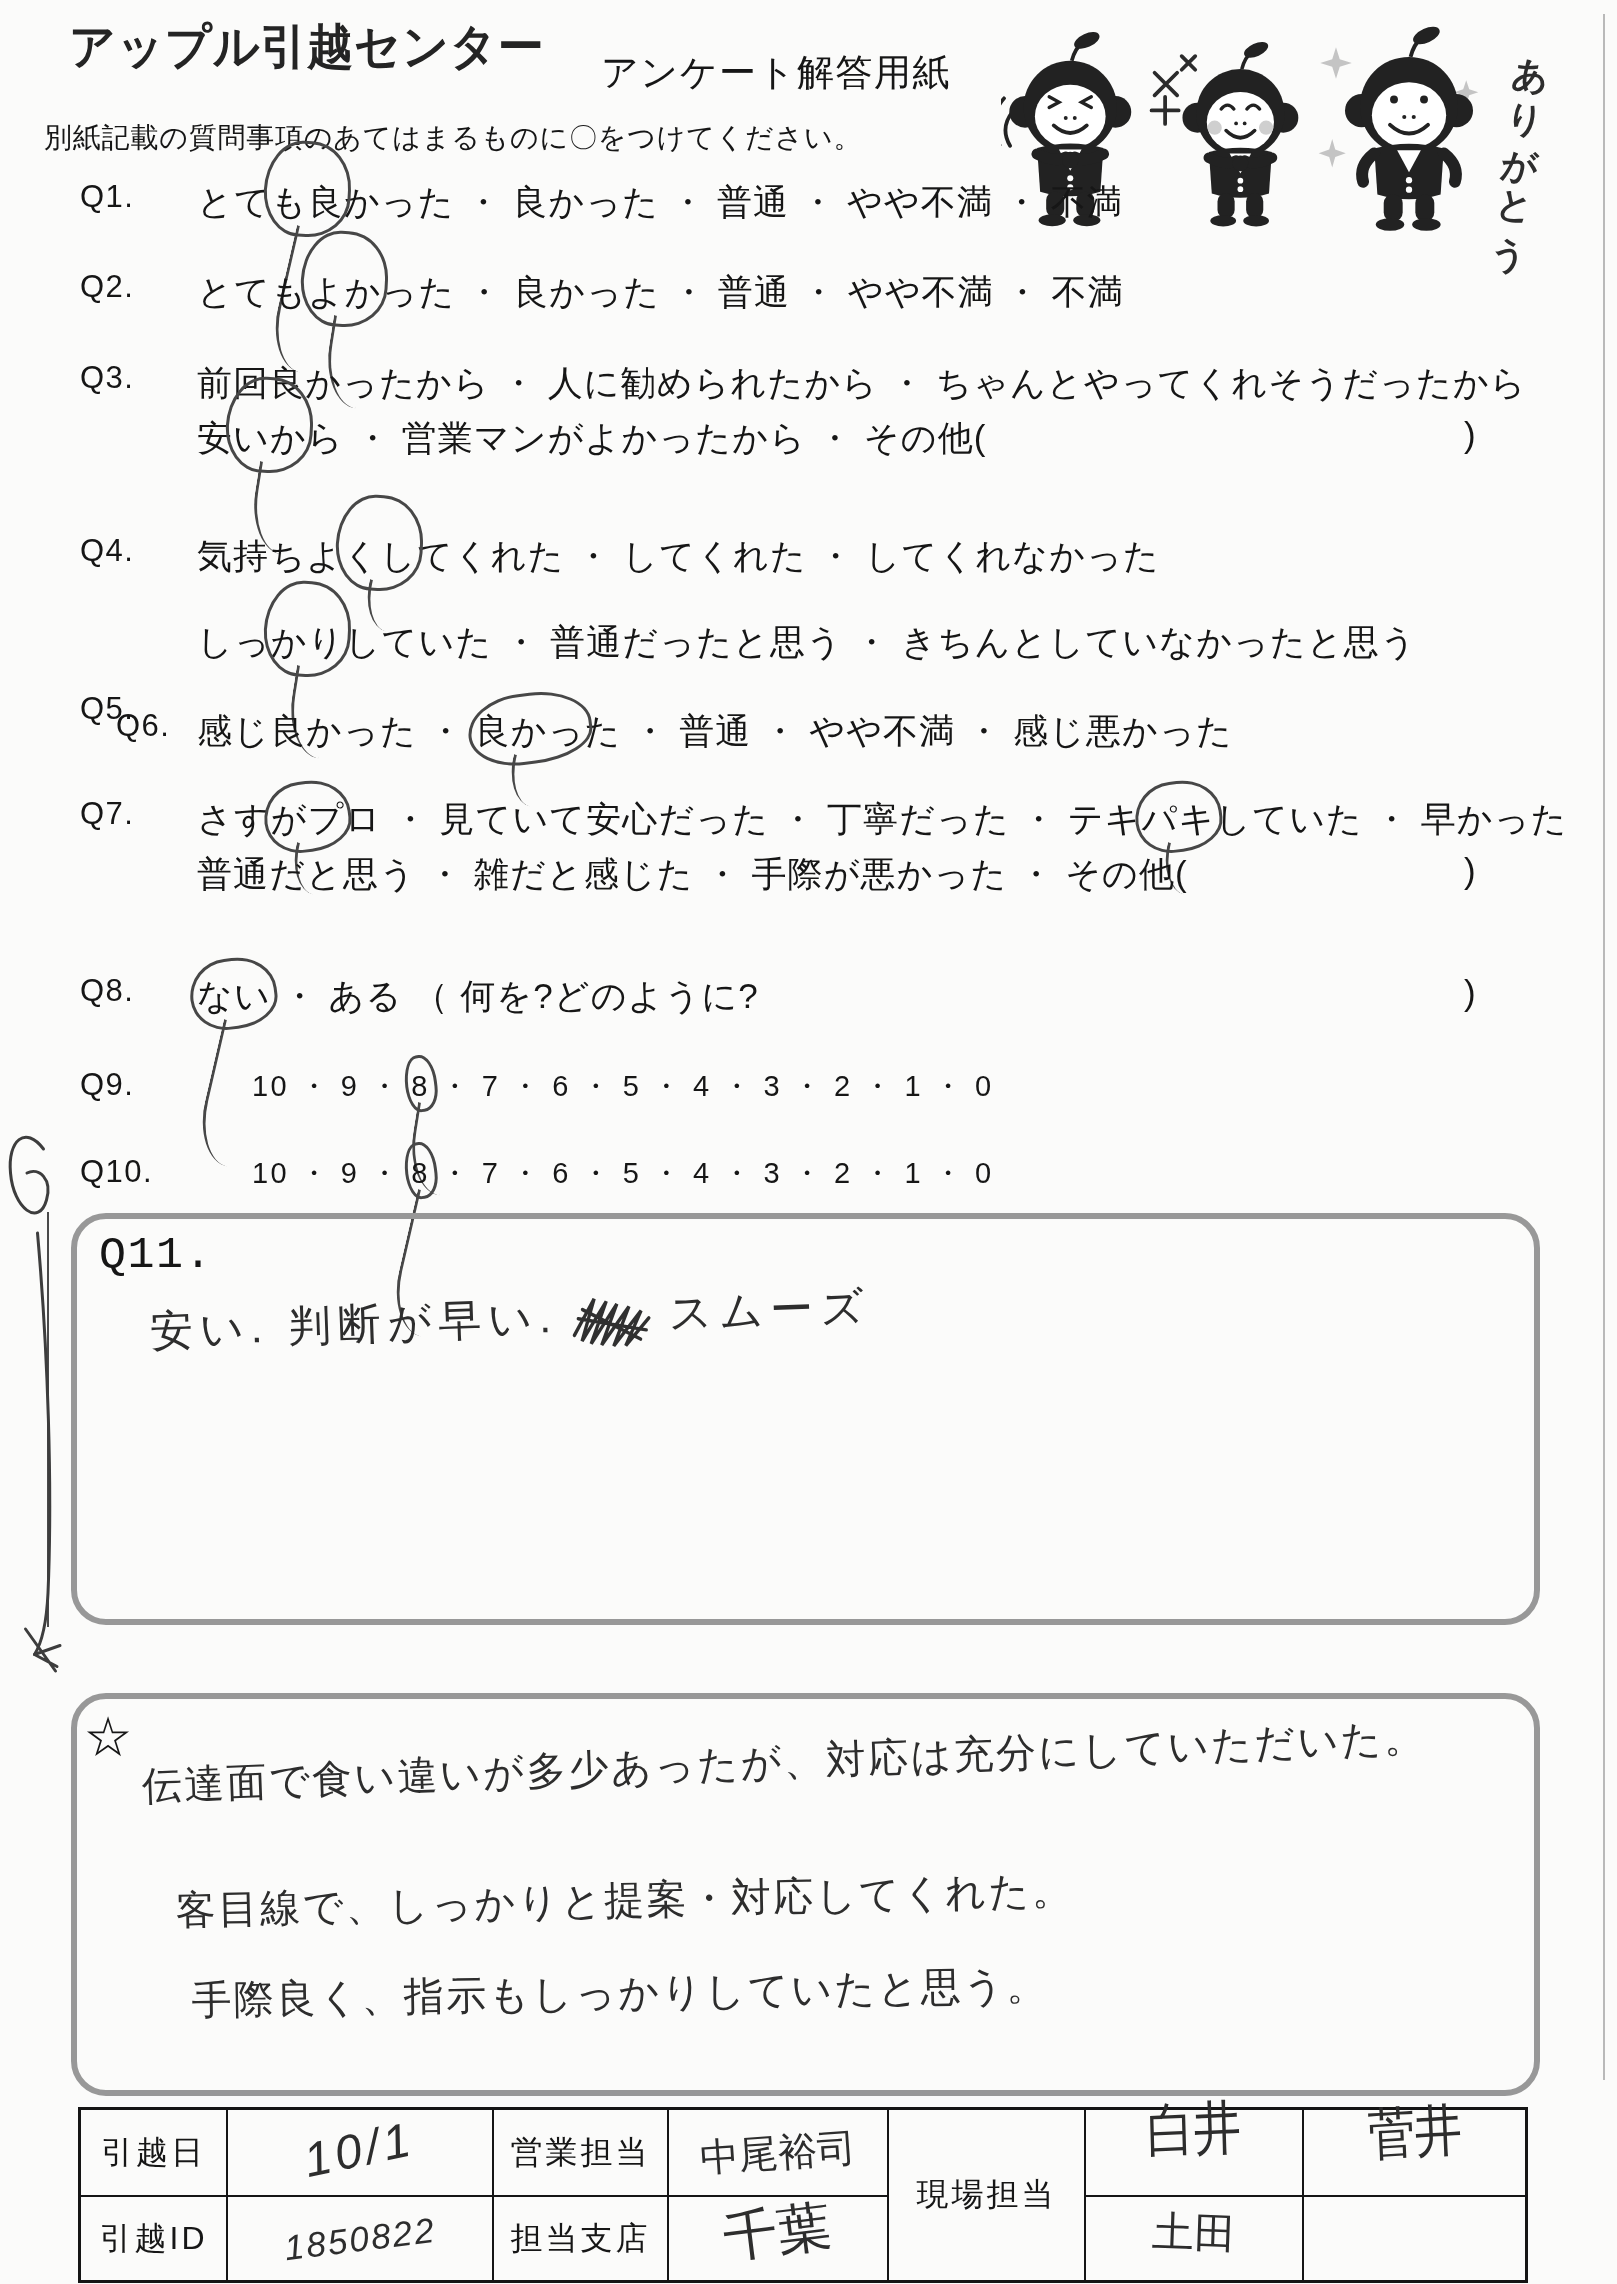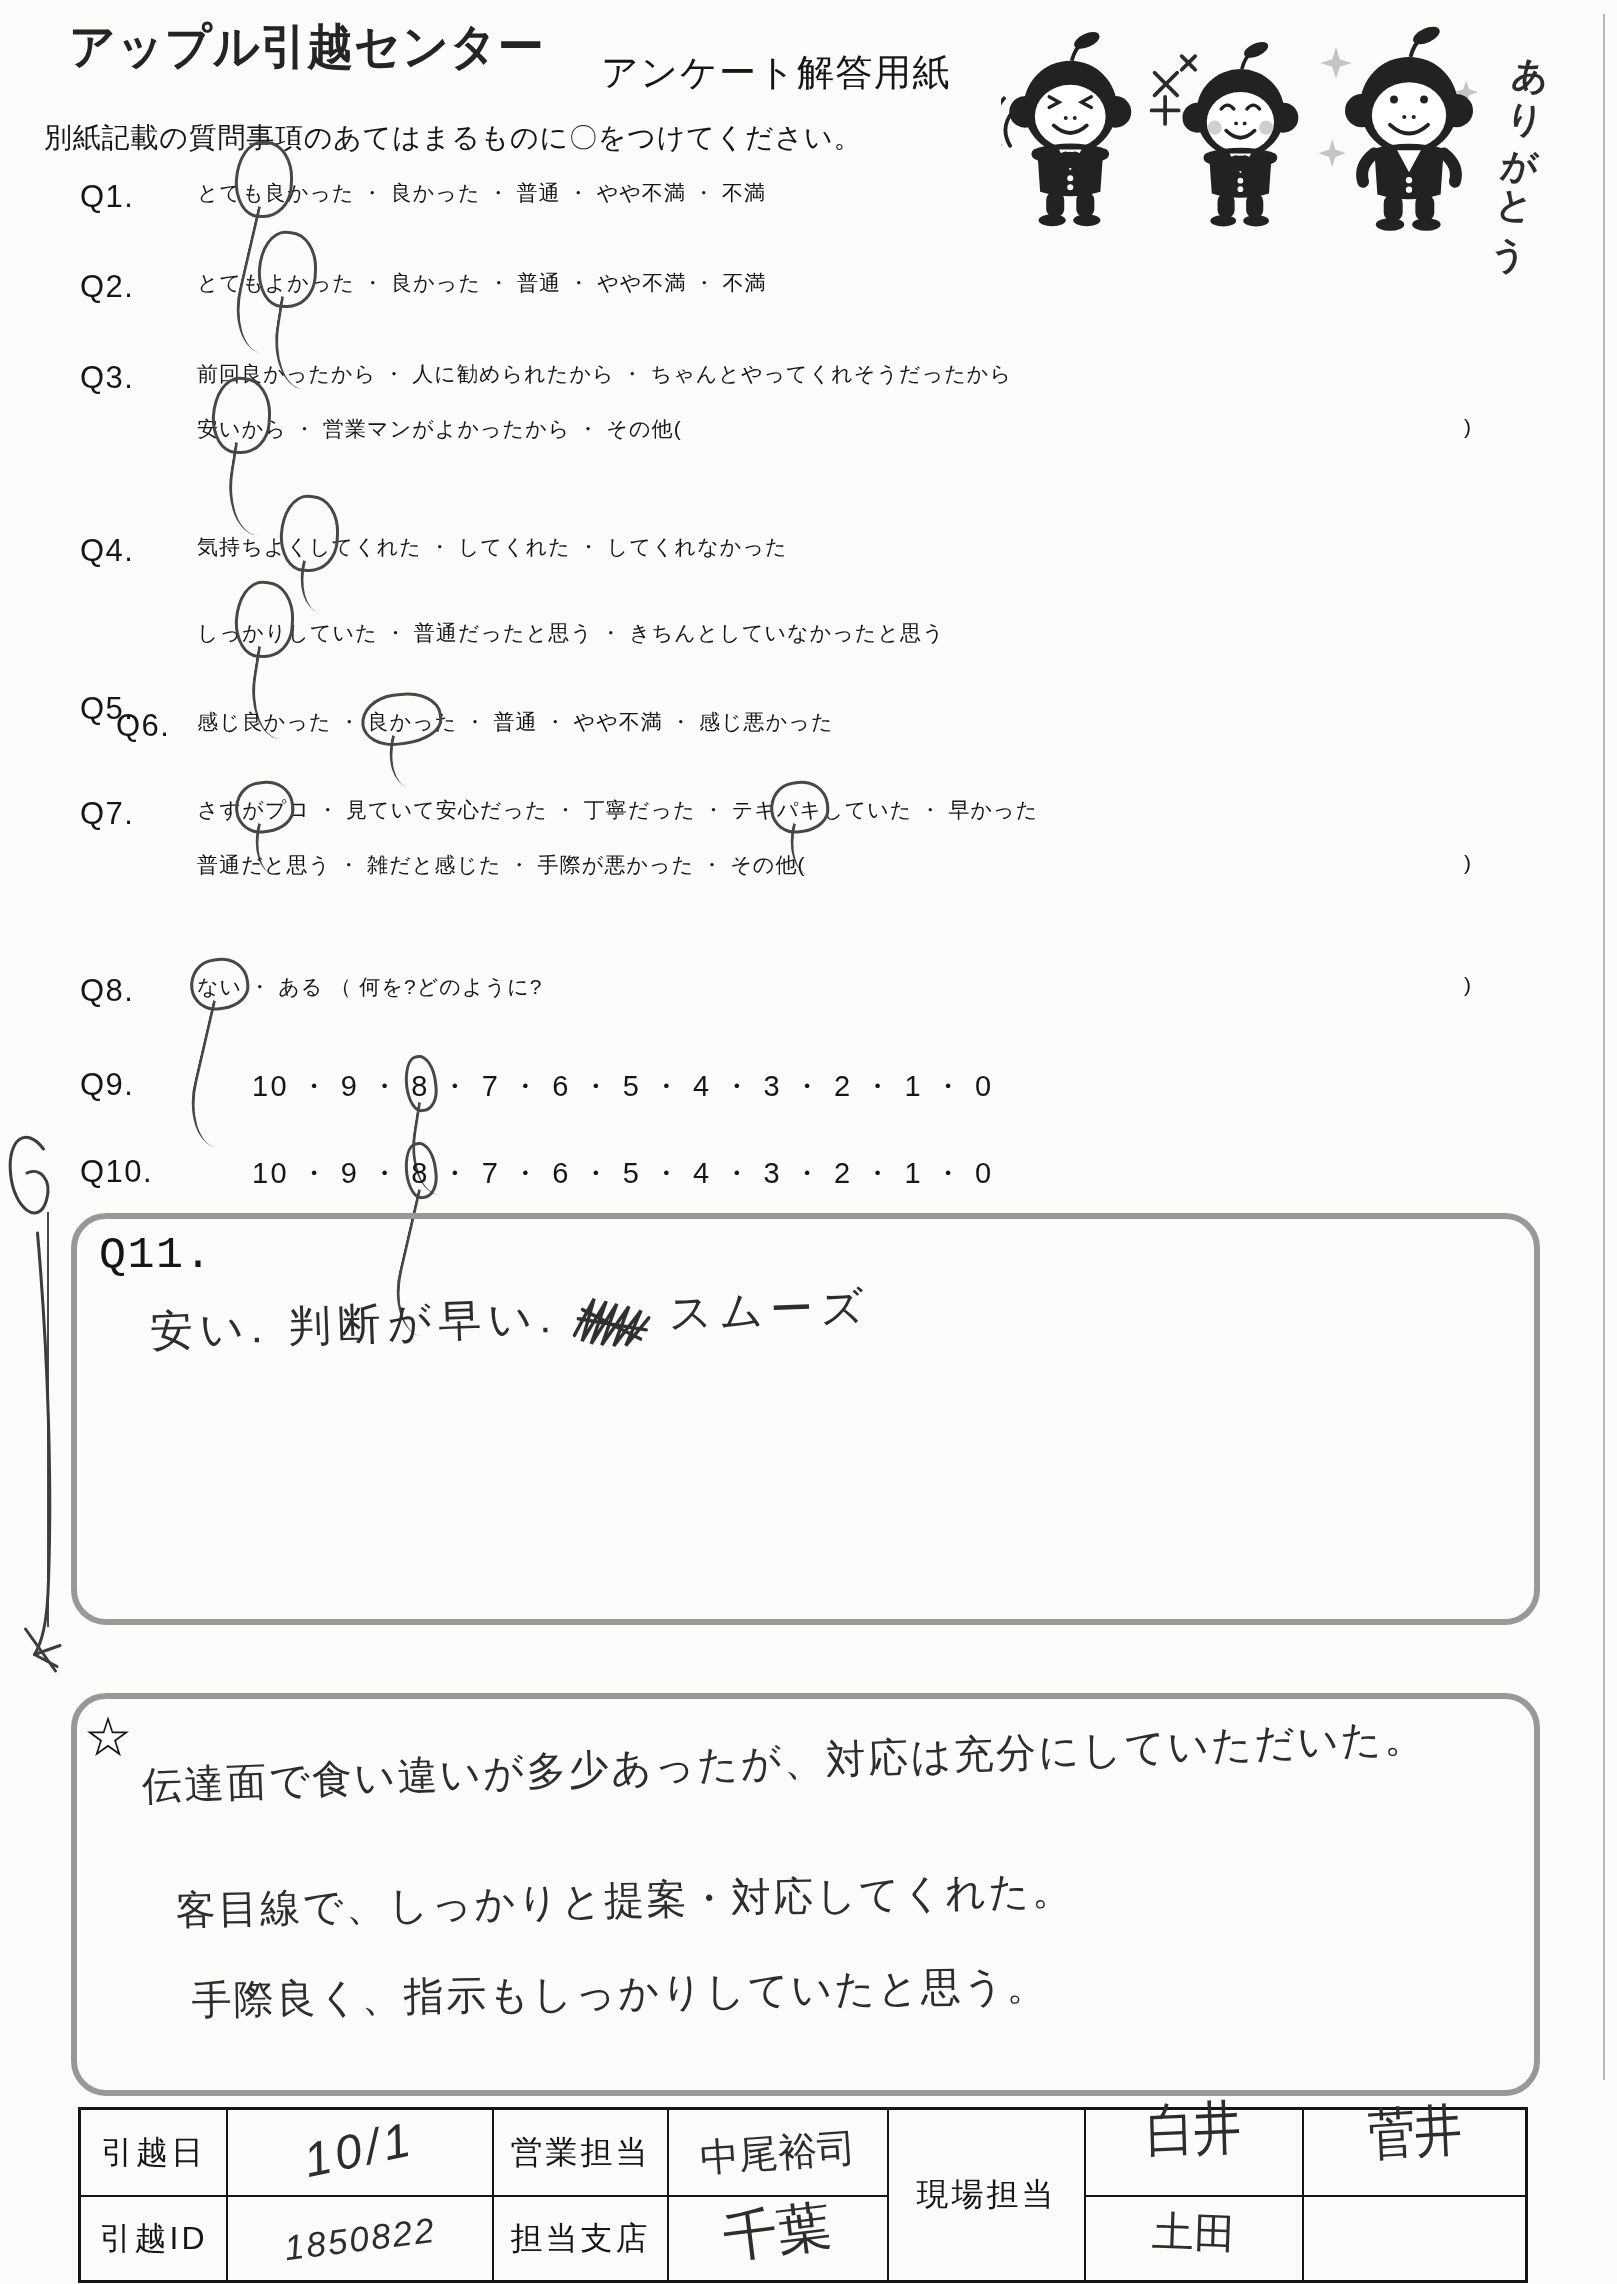--- a/index.html
+++ b/index.html
@@ -11,21 +11,21 @@
   .title{position:absolute;left:69px;top:15px;font-size:46px;font-weight:800;
          letter-spacing:0.8px;transform:scaleY(1.05);transform-origin:left top;color:#242424;white-space:nowrap}
   .subtitle{position:absolute;left:601px;top:48px;font-size:37px;font-weight:400;letter-spacing:1.5px;white-space:nowrap}
   .instruction{position:absolute;left:44px;top:119px;font-size:28px;letter-spacing:0.8px;white-space:nowrap}
   .thanks{position:absolute;left:1496px;top:32px;height:241px;writing-mode:vertical-rl;
           text-orientation:upright;font-size:36px;font-weight:700;color:#3f3f3f;
           transform:rotate(7deg);letter-spacing:3.8px}
 
   
   .q-label{position:absolute;left:80px;font-size:31px;letter-spacing:1.5px;white-space:nowrap}
-  .q-line{position:absolute;font-size:21px;letter-spacing:1.1px;white-space:nowrap}
+  .q-line{position:absolute;font-size:35px;letter-spacing:1.1px;white-space:nowrap}
   .q-num{font-size:29px;letter-spacing:2.3px}
   .far-paren{position:absolute;left:1267px;top:0}
 
   
   .circled{display:inline-block;position:relative}
   .circled::before{content:"";position:absolute;left:-6.8px;right:-6.8px;top:-15px;bottom:-9px;
       border:3px solid #474747;border-radius:48% 52% 54% 46% / 58% 54% 46% 52%;
       transform:rotate(-7deg);pointer-events:none}
   .tall::before{top:-38px;bottom:-10.5px;transform:rotate(3deg)}
   .t-s::after,.t-m::after,.t-l::after{content:"";position:absolute;top:97%;left:36%;width:33px;

